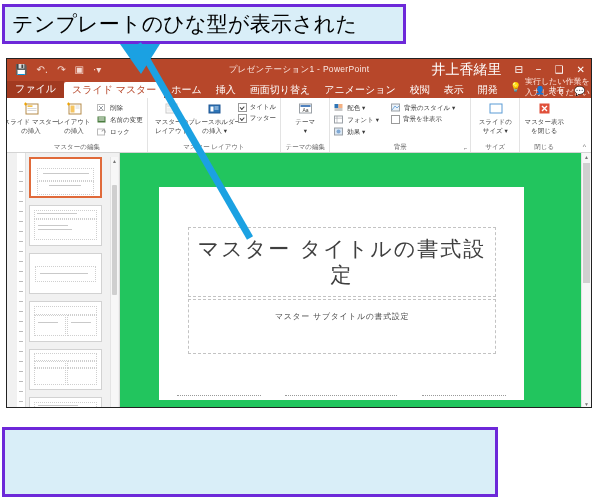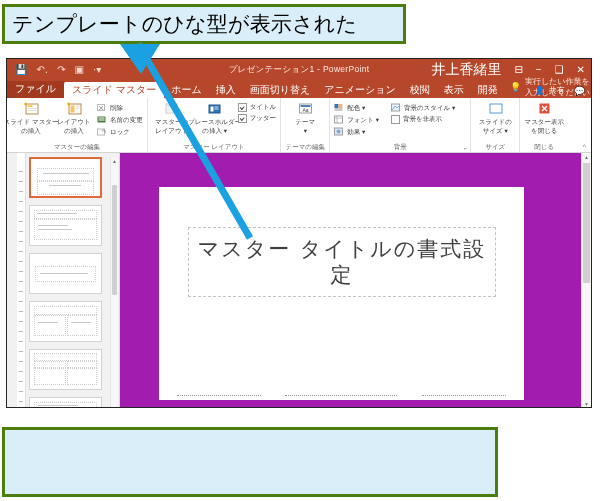--- a/index.html
+++ b/index.html
@@ -1,20 +1,20 @@
 <!DOCTYPE html>
 <html><head>
 <meta charset="utf-8">
 <style>
   html,body{margin:0;padding:0;background:#ffffff;}
   body{width:600px;height:501px;overflow:hidden;font-family:"Liberation Sans","DejaVu Sans",sans-serif;}
   .root{position:relative;width:600px;height:501px;background:#fff;}
 
   
-  .callout{position:absolute;background:#d9eef8;border:3px solid #4d7c0f;box-sizing:border-box;
+  .callout{position:absolute;background:#d9eef8;border:3px solid #6d28d9;box-sizing:border-box;
            color:#000;letter-spacing:0.2px;}
   .callout-top{left:2px;top:4px;width:404px;height:40px;display:flex;align-items:center;padding-left:7px;font-size:21px;}
   .callout-bottom{left:2px;top:427px;width:496px;height:70px;padding:4px 0 0 7px;font-size:20px;line-height:1.45;}
   .callout-bottom div{white-space:nowrap;}
   .arrow{position:absolute;left:0;top:0;width:600px;height:501px;pointer-events:none;}
 
   
   .win{position:absolute;left:6px;top:58px;width:586px;height:350px;background:#fff;
        border:1px solid #222;box-sizing:border-box;overflow:hidden;}
 
@@ -65,21 +65,21 @@
   .rulerv i{position:absolute;left:2px;width:4px;height:1px;background:#b9b9b9;}
   .thumbs{position:absolute;left:22px;top:4px;width:78px;}
   .thumb{width:73px;height:41px;background:#fff;border:1px solid #d2d2d2;margin-bottom:7px;position:relative;box-sizing:border-box;}
   .thumb.sel{border:2px solid #e06a3a;}
   .tline{position:absolute;background:#c9c9c9;height:1px;}
   .tbox{position:absolute;border:1px dotted #cfcfcf;}
   .thsb{position:absolute;right:1px;top:4px;width:7px;bottom:2px;background:#f7f7f7;border-left:1px solid #e4e4e4;}
   .thsb .thumbbar{position:absolute;left:1px;top:28px;width:5px;height:110px;background:#cfcfcf;border-radius:1px;}
   .thsb .topbtn{position:absolute;left:0;top:0;width:7px;height:8px;font-size:5px;color:#777;text-align:center;line-height:8px;}
 
-  .stage{flex:1;position:relative;background:#a21caf;}
+  .stage{flex:1;position:relative;background:#22c55e;}
   .slide{position:absolute;left:39px;top:34px;width:365px;height:213px;background:#fff;}
   .ph{position:absolute;border:1px dashed #c3c3c3;box-sizing:border-box;}
   .ph-title{left:29px;top:40px;right:28px;height:70px;display:flex;align-items:center;justify-content:center;}
   .ph-title span{font-size:21px;color:#3f3f3f;letter-spacing:2px;text-align:center;line-height:26px;
                  font-family:"DejaVu Sans",sans-serif;font-weight:300;}
   .ph-sub{left:29px;top:112px;right:28px;height:55px;padding-top:5px;text-align:center;}
   .ph-sub span{font-size:8px;color:#4b4b4b;letter-spacing:.6px;font-family:"DejaVu Sans",sans-serif;}
   .ph-foot{position:absolute;border-top:1px dotted #9a9a9a;height:0;}
   .stagesb{position:absolute;right:0;top:0;width:9px;bottom:0;background:#f7f7f7;border-left:1px solid #e4e4e4;}
   .stagesb .bar{position:absolute;left:1px;top:10px;width:7px;height:120px;background:#d0d0d0;}
@@ -385,20 +385,23 @@
           <div class="topbtn">▲</div>
           <div class="thumbbar"></div>
         </div>
       </div>
 
       <div class="stage">
         <div class="slide">
           <div class="ph ph-title">
             <span>マスター タイトルの書式設定</span>
           </div>
+          <div class="ph ph-sub">
+            <span>マスター サブタイトルの書式設定</span>
+          </div>
           <div class="ph-foot" style="left:18px;bottom:4px;width:84px;"></div>
           <div class="ph-foot" style="left:126px;bottom:4px;width:112px;"></div>
           <div class="ph-foot" style="right:18px;bottom:4px;width:84px;"></div>
         </div>
         <div class="stagesb">
           <div class="ab" style="top:0">▲</div>
           <div class="bar"></div>
           <div class="ab" style="bottom:0">▼</div>
         </div>
       </div>

